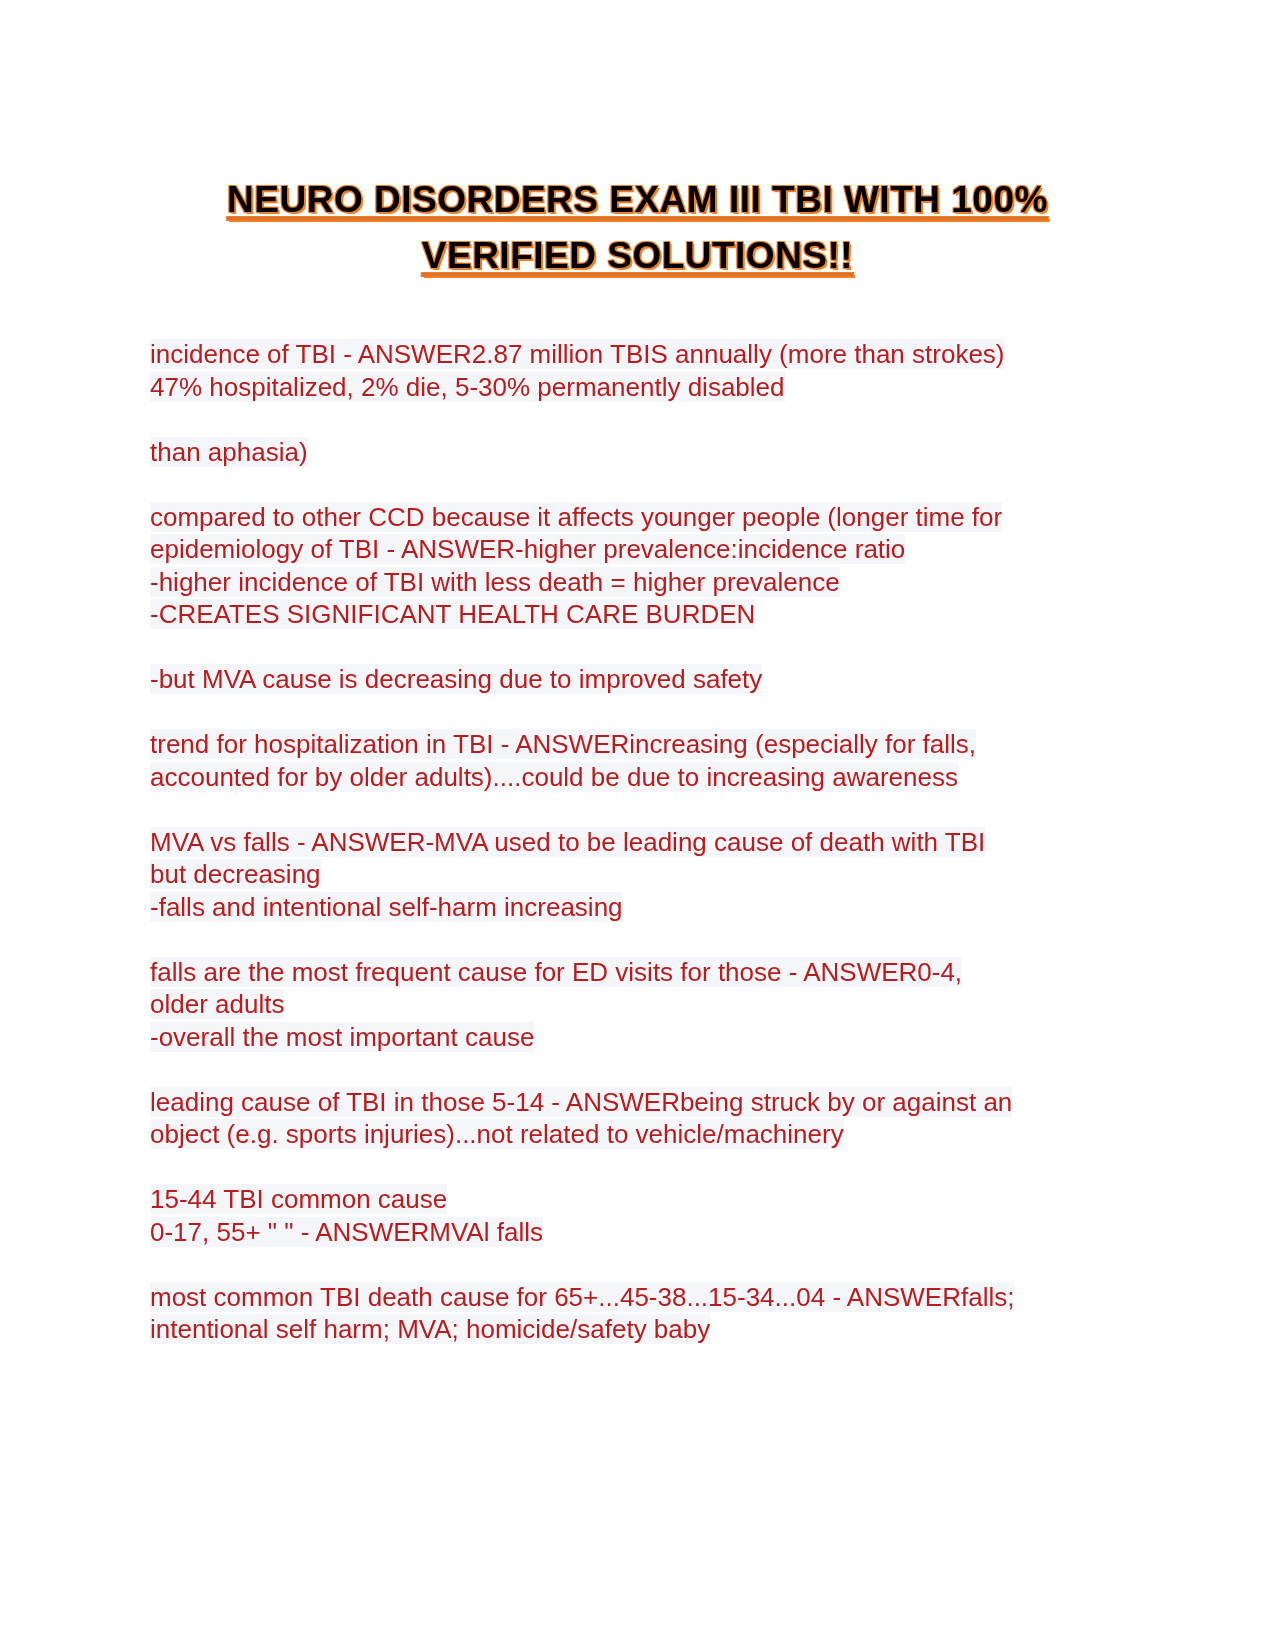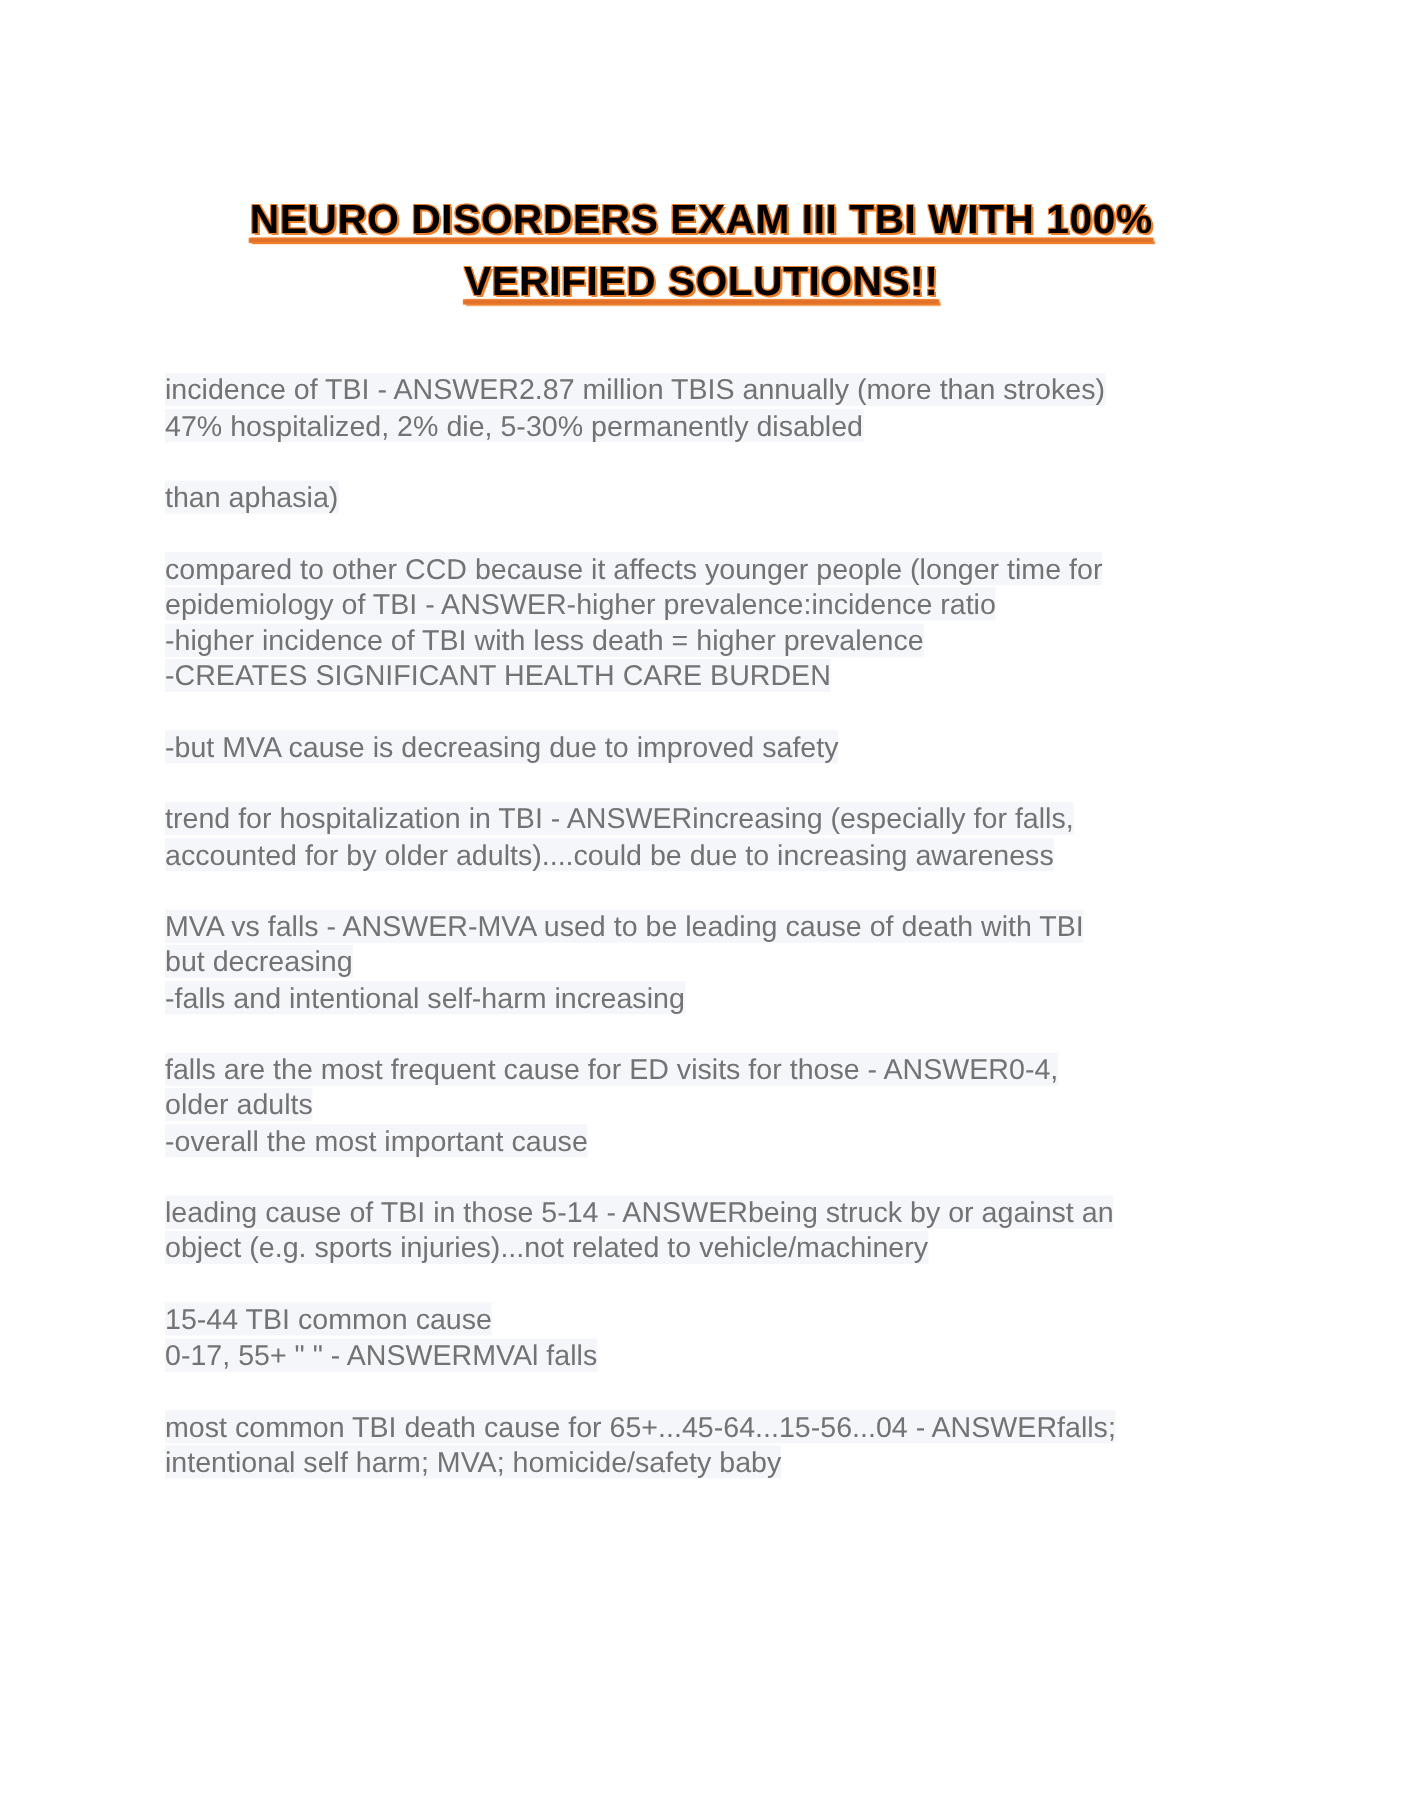--- a/index.html
+++ b/index.html
@@ -14,21 +14,21 @@
     line-height: 56px;
     color: #000;
     letter-spacing: 0.5px;
     text-shadow: 2px 2px 0 #f07f2a, -1px -1px 0 #f07f2a, 1px -1px 0 #f07f2a, -1px 1px 0 #f07f2a;
     margin-top: 24px;
   }
   .title span { text-decoration: underline; text-decoration-color: #e0702a; text-decoration-thickness: 3px; text-underline-offset: 5px; }
   .content {
     position: absolute; left: 150px; top: 338px; width: 980px;
     font-family: "Liberation Sans", sans-serif;
-    font-size: 26px; line-height: 32.5px; color: #737373;
+    font-size: 26px; line-height: 32.5px; color: #b91c1c;
   }
   .block { margin-bottom: 32.5px; }
   .line { display: block; }
   .line span { background: #f5f6fa; }
 </style>
 </head>
 <body>
 
 <div class="page">
   <div class="title">
@@ -68,17 +68,17 @@
       </div>
       <div class="block">
         <div class="line"><span>leading cause of TBI in those 5-14 - ANSWERbeing struck by or against an</span></div>
         <div class="line"><span>object (e.g. sports injuries)...not related to vehicle/machinery</span></div>
       </div>
       <div class="block">
         <div class="line"><span>15-44 TBI common cause</span></div>
         <div class="line"><span>0-17, 55+ " " - ANSWERMVAl falls</span></div>
       </div>
       <div class="block">
-        <div class="line"><span>most common TBI death cause for 65+...45-64...15-56...04 - ANSWERfalls;</span></div>
+        <div class="line"><span>most common TBI death cause for 65+...45-38...15-34...04 - ANSWERfalls;</span></div>
         <div class="line"><span>intentional self harm; MVA; homicide/safety baby</span></div>
       </div>
     </div>
 </div>
 
 </body></html>

